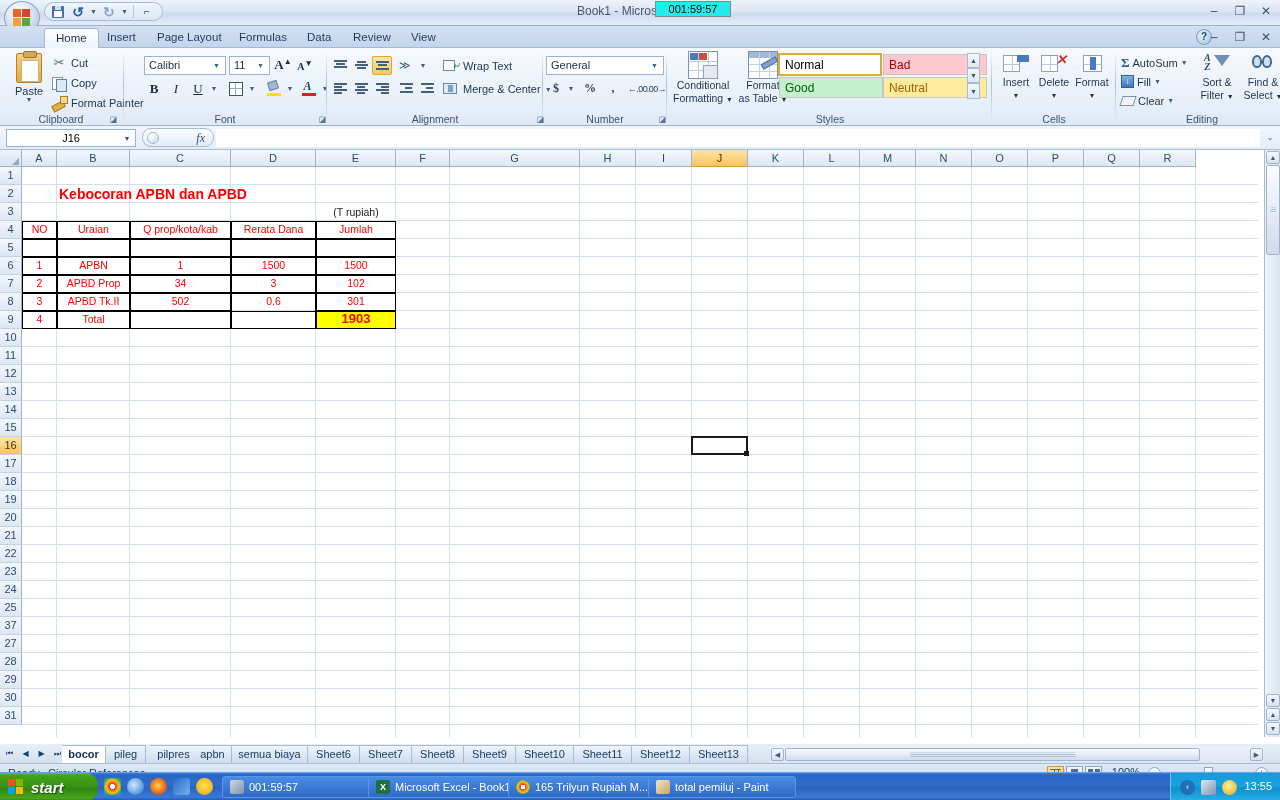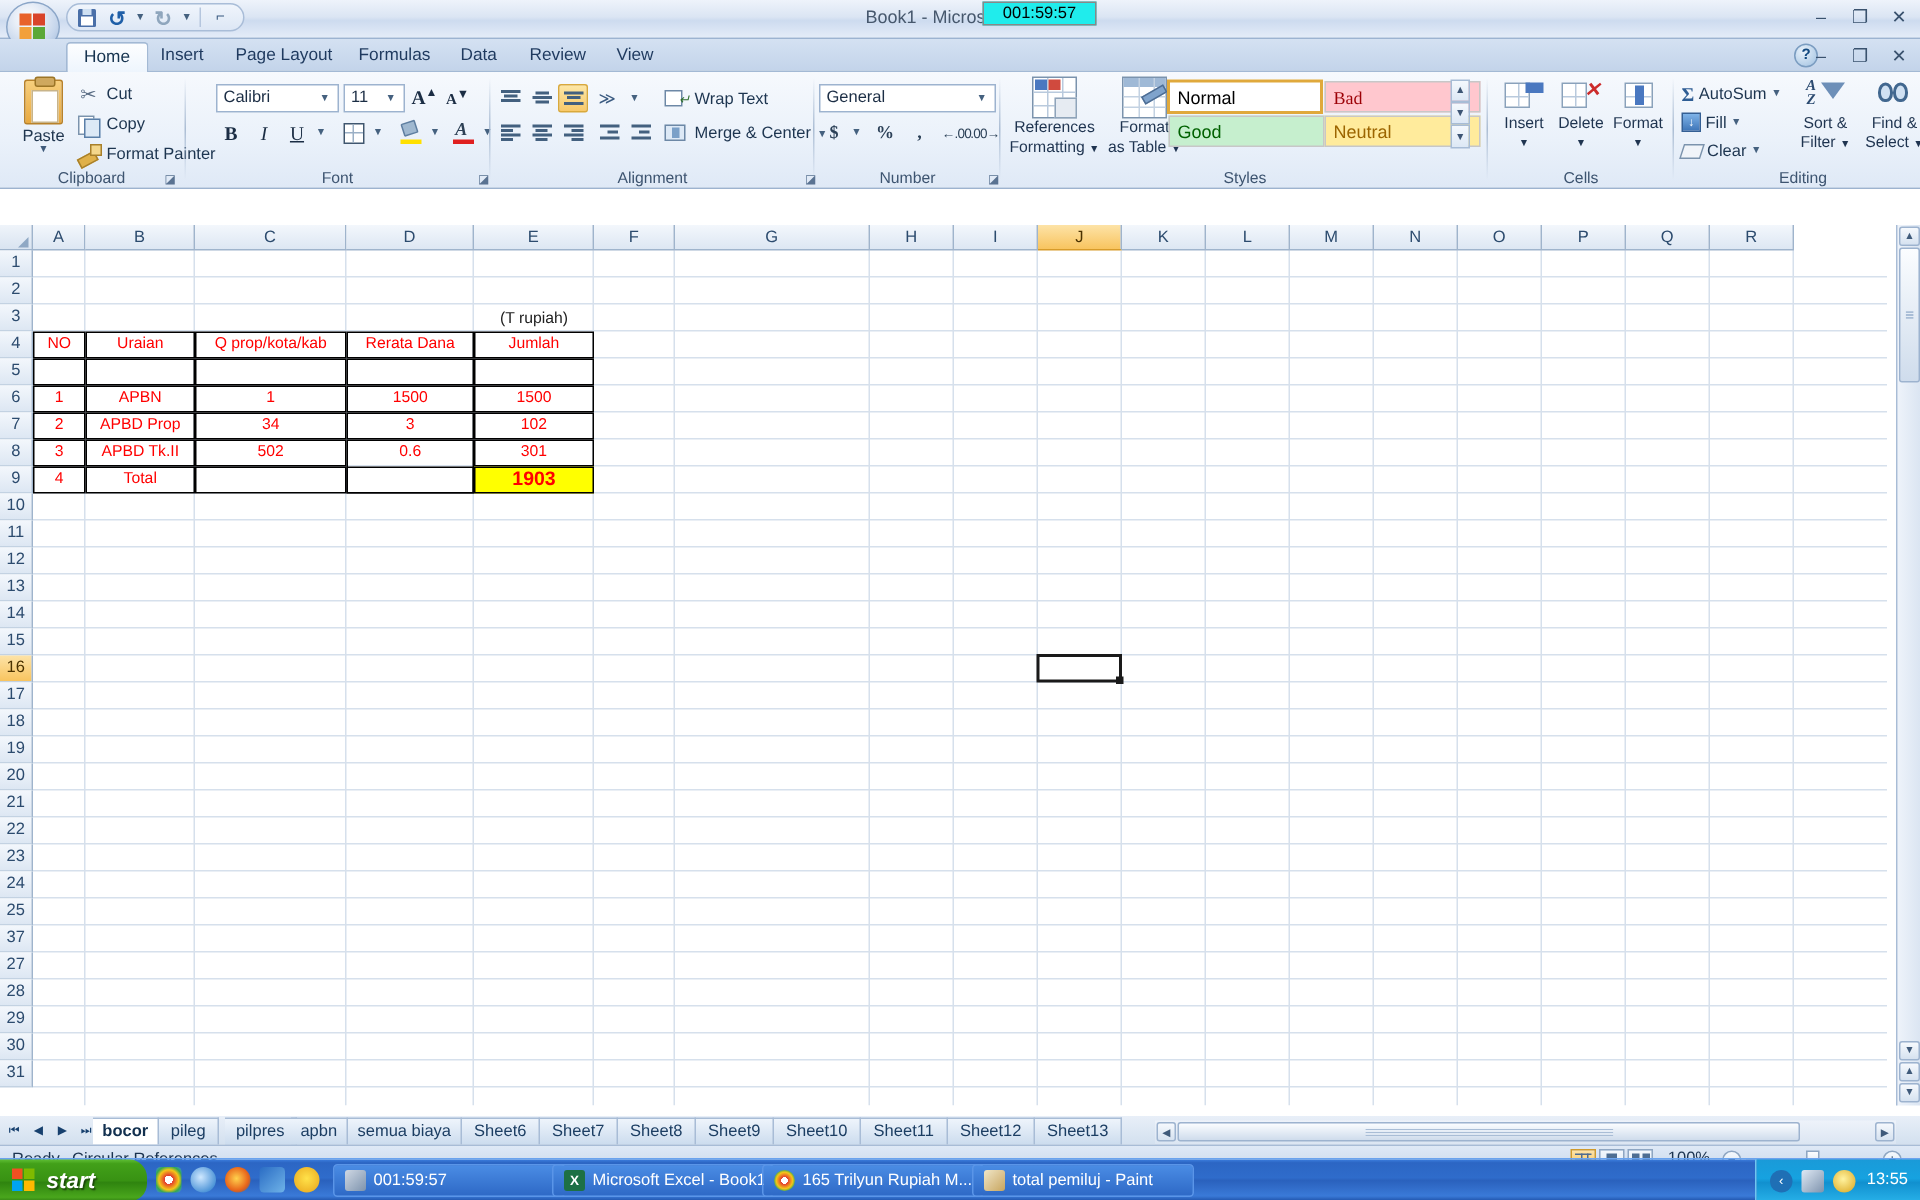--- a/index.html
+++ b/index.html
@@ -210,21 +210,21 @@
   .ft-ico .hdr{position:absolute;left:0;top:0;width:100%;height:6px;background:#9fb9d6;}
   .ft-ico .r{position:absolute;left:0;width:100%;height:1px;background:#c3d2e2;}
   .ft-ico .c{position:absolute;top:0;height:100%;width:1px;background:#c3d2e2;}
   .ft-ico .brush{position:absolute;left:12px;top:8px;width:17px;height:6px;background:#7fa3cc;transform:rotate(-30deg);border:1px solid #4e6d93;}
 
   .style-chip {
     position:absolute; border:1px solid #c7c7c7; font-size:12px;
     padding-left:5px; line-height:21px; cursor:pointer; overflow:hidden; white-space:nowrap;
   }
   .chip-normal { background:#fff; color:#000; border:2px solid #e0a93c; }
-  .chip-bad { background:#ffc7ce; color:#9c0006;font-family:Liberation Serif, serif; }
+  .chip-bad { background:#ffc7ce; color:#9c0006; }
   .chip-good { background:#c6efce; color:#006100; }
   .chip-neutral { background:#ffeb9c; color:#9c6500; }
   .style-scroll {
     position:absolute; width:13px; border:1px solid #a7bcd6;
     background:linear-gradient(to bottom,#f4f8fd,#dde8f5);
     display:flex; align-items:center; justify-content:center;
     font-size:7px; color:#3d5574; cursor:pointer;
   }
 
   
@@ -686,21 +686,21 @@
       <div class="bigbtn" style="left:2px; top:2px; width:62px; height:60px;">
         <div class="cf-ico">
           <i class="r" style="top:9px"></i>
             <i class="r" style="top:18px"></i>
           <i class="c" style="left:9px"></i>
             <i class="c" style="left:19px"></i>
           <i class="blu"></i>
             <i class="red"></i>
             <i class="gry"></i>
         </div>
-        <div class="lbl">References</div>
+        <div class="lbl">Conditional</div>
         <div class="lbl"><span>Formatting</span> <span style="font-size:7px">▼</span></div>
       </div>
       <div class="bigbtn" style="left:66px; top:2px; width:54px; height:60px;">
         <div class="ft-ico">
           <i class="hdr"></i>
             <i class="r" style="top:12px"></i>
             <i class="r" style="top:19px"></i>
           <i class="c" style="left:10px"></i>
             <i class="c" style="left:20px"></i>
             <i class="brush"></i>
@@ -788,20 +788,32 @@
             <i class="b1"></i>
             <i class="b2"></i>
           </div>
         <div class="lbl">Find &amp;</div>
         <div class="lbl"><span>Select</span> <span style="font-size:7px">▼</span></div>
       </div>
       <div class="rgroup-label" style="width:168px">Editing</div>
     </div>
   </div>
 
+  <div class="formulabar">
+    <div class="namebox">
+      <span>J16</span>
+      <span class="namebox-arrow">▼</span>
+    </div>
+    <div class="fx-group">
+      <div class="dot"></div>
+      <div class="fx-lbl">fx</div>
+    </div>
+    <div class="fx-input"></div>
+    <div class="fb-expand">⌄</div>
+  </div>
 
   <div class="grid-wrap">
     <div class="corner"></div>
     <div class="colhdr-row" id="colhdrs" style="width: 1174px;">
         <div class="colhdr" style="left: 0px; width: 35px;">A</div>
         <div class="colhdr" style="left: 35px; width: 73px;">B</div>
         <div class="colhdr" style="left: 108px; width: 101px;">C</div>
         <div class="colhdr" style="left: 209px; width: 85px;">D</div>
         <div class="colhdr" style="left: 294px; width: 80px;">E</div>
         <div class="colhdr" style="left: 374px; width: 54px;">F</div>
@@ -894,20 +906,21 @@
         <div class="gline-h" style="top: 395px;"></div>
         <div class="gline-h" style="top: 413px;"></div>
         <div class="gline-h" style="top: 431px;"></div>
         <div class="gline-h" style="top: 449px;"></div>
         <div class="gline-h" style="top: 467px;"></div>
         <div class="gline-h" style="top: 485px;"></div>
         <div class="gline-h" style="top: 503px;"></div>
         <div class="gline-h" style="top: 521px;"></div>
         <div class="gline-h" style="top: 539px;"></div>
         <div class="gline-h" style="top: 557px;"></div>
+        <div class="cell" style="left: 37px; top: 19px; width: 330px; height: 17px; color: rgb(255, 0, 0); font-weight: bold; font-size: 14px; line-height: 17px;">Kebocoran APBN dan APBD</div>
         <div class="cell" style="left: 295px; top: 37px; width: 78px; height: 16px; text-align: center; color: rgb(34, 34, 34); font-size: 10.5px; line-height: 16px;">(T rupiah)</div>
         <div class="cell bordered" style="left: 0px; top: 54px; width: 35px; height: 18px; text-align: center; color: rgb(255, 0, 0); font-size: 10.5px; line-height: 15px;">NO</div>
         <div class="cell bordered" style="left: 35px; top: 54px; width: 73px; height: 18px; text-align: center; color: rgb(255, 0, 0); font-size: 10.5px; line-height: 15px;">Uraian</div>
         <div class="cell bordered" style="left: 108px; top: 54px; width: 101px; height: 18px; text-align: center; color: rgb(255, 0, 0); font-size: 10.5px; line-height: 15px;">Q prop/kota/kab</div>
         <div class="cell bordered" style="left: 209px; top: 54px; width: 85px; height: 18px; text-align: center; color: rgb(255, 0, 0); font-size: 10.5px; line-height: 15px;">Rerata Dana</div>
         <div class="cell bordered" style="left: 294px; top: 54px; width: 80px; height: 18px; text-align: center; color: rgb(255, 0, 0); font-size: 10.5px; line-height: 15px;">Jumlah</div>
         <div class="cell bordered" style="left: 0px; top: 72px; width: 35px; height: 18px;"></div>
         <div class="cell bordered" style="left: 35px; top: 72px; width: 73px; height: 18px;"></div>
         <div class="cell bordered" style="left: 108px; top: 72px; width: 101px; height: 18px;"></div>
         <div class="cell bordered" style="left: 209px; top: 72px; width: 85px; height: 18px;"></div>

